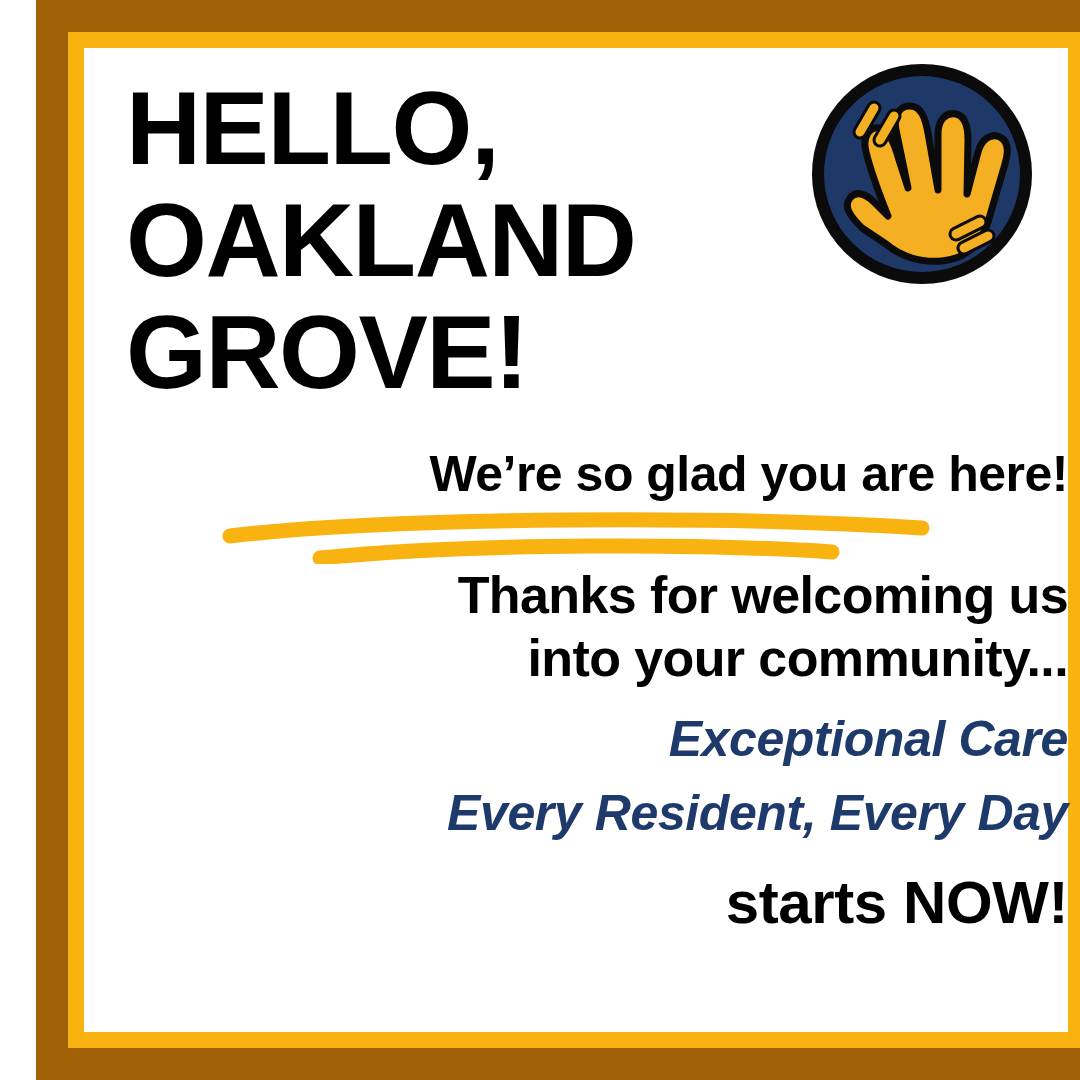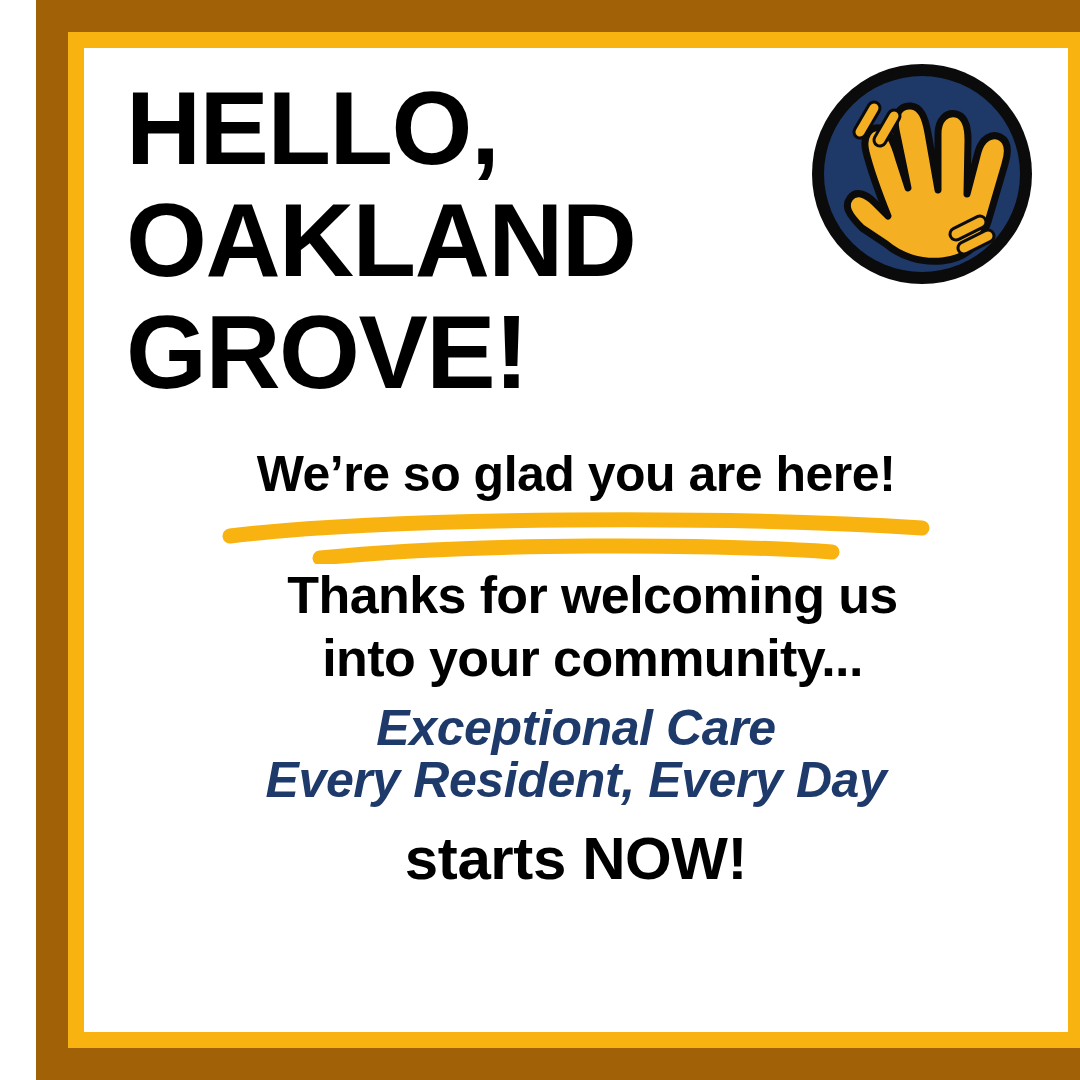--- a/index.html
+++ b/index.html
@@ -59,21 +59,21 @@
     height: 236px;
   }
   #wave-badge svg { display: block; width: 100%; height: 100%; }
 
   
   #body-block {
     position: absolute;
     left: 0;
     right: 0;
     top: 396px;
-    text-align: center;
+    text-align: right;
   }
   .line-glad {
     margin: 0;
     color: #000000;
     font-weight: 700;
     font-size: 50px;
     line-height: 60px;
     letter-spacing: -0.5px;
   }
   #underline-wrap {
@@ -99,21 +99,21 @@
     letter-spacing: -0.6px;
     white-space: pre-line;
     padding-left: 33px;
   }
   .line-tagline {
     margin: 12px 0 0 0;
     color: #1E3A6B;
     font-weight: 700;
     font-style: italic;
     font-size: 50px;
-    line-height: 52px;
+    line-height: 74px;
     letter-spacing: -0.4px;
     white-space: pre-line;
   }
   .line-starts {
     margin: 24px 0 0 0;
     color: #000000;
     font-weight: 700;
     font-size: 60px;
     line-height: 58px;
     letter-spacing: -0.4px;

